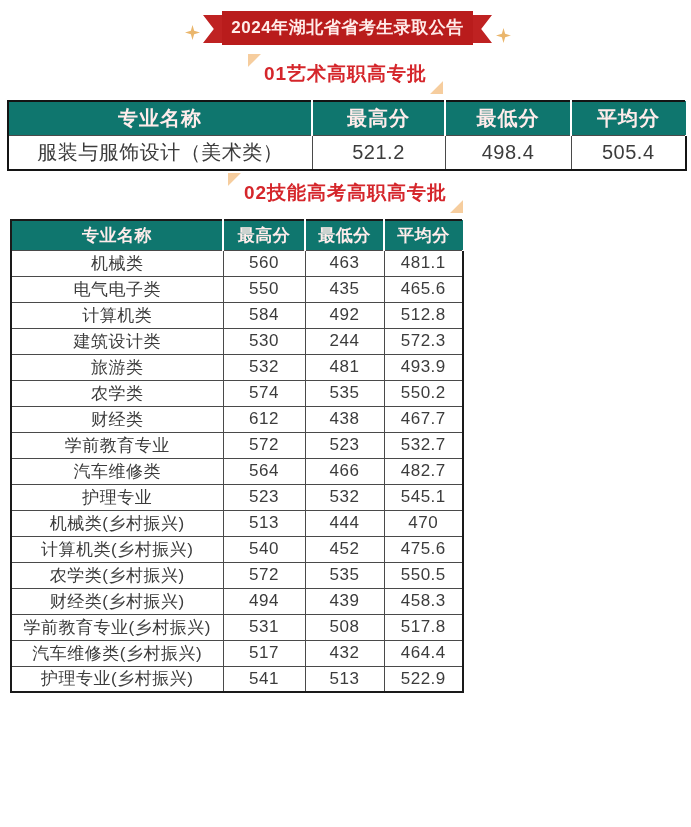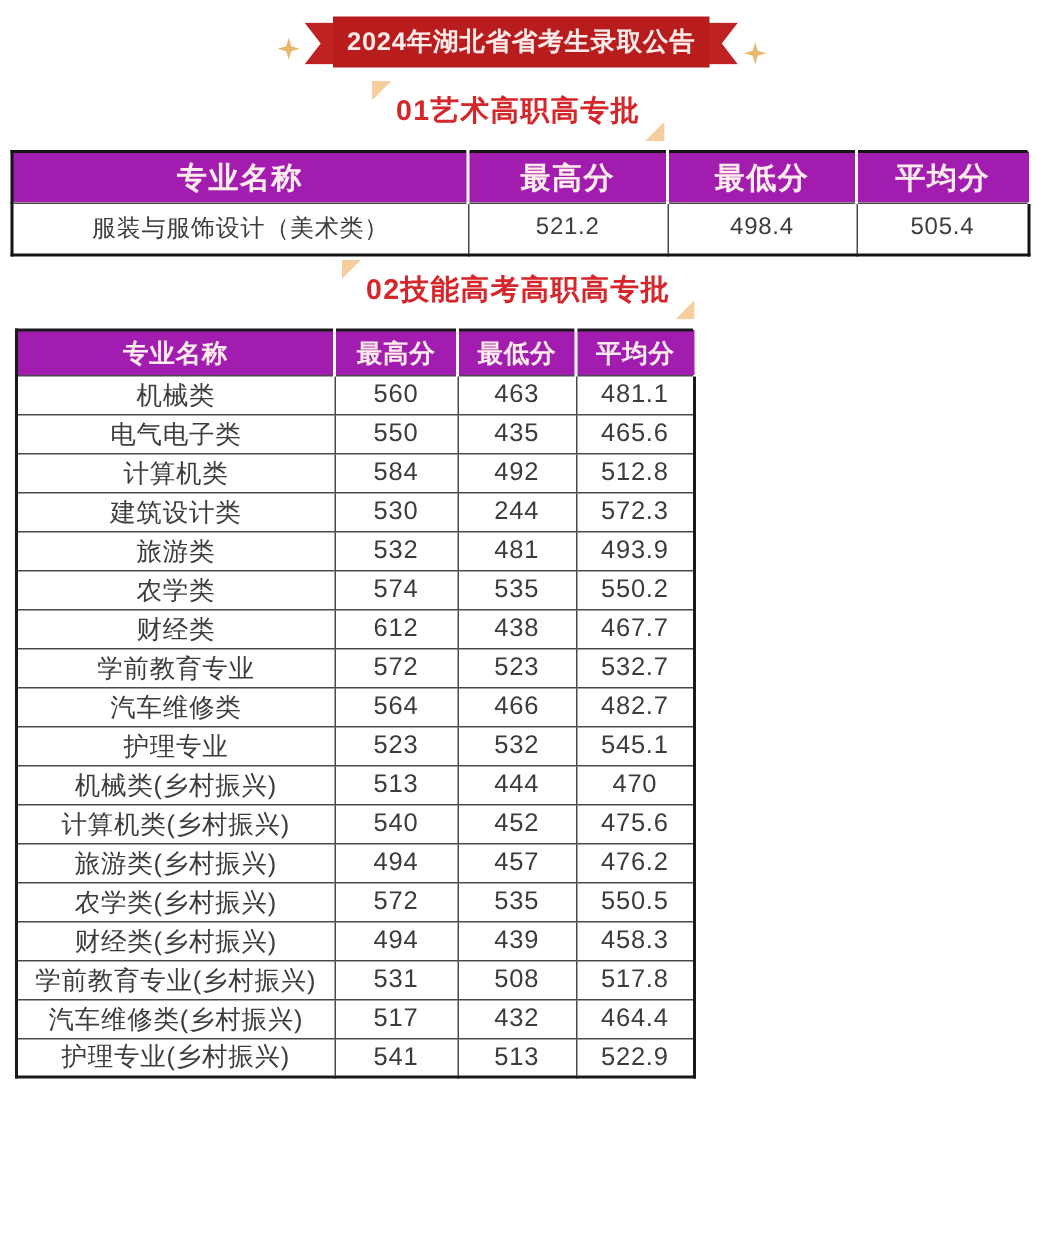--- a/index.html
+++ b/index.html
@@ -39,32 +39,32 @@
     color: #d5262b; font-size: 19px; font-weight: bold;
     letter-spacing: 1px; padding: 4px 2px;
   }
   .tri { position: absolute; width: 13px; height: 13px; background: #f6cd9e; }
   .tri-tl { left: -14px; top: -3px;    clip-path: polygon(0 0, 100% 0, 0 100%); }
   .tri-br { right: -14px; bottom: -3px; clip-path: polygon(100% 0, 100% 100%, 0 100%); }
 
   
   table { border-collapse: collapse; table-layout: fixed; }
   th {
-    background: #a21caf; color: #ffeceb; font-weight: bold;
+    background: #0f766e; color: #ffeceb; font-weight: bold;
     text-align: center; border-right: 2px solid #ffffff;
   }
   th:last-child { border-right: 2px solid #ffffff00; }
   td {
     text-align: center; color: #3c3c3c;
     border: 1px solid #4a4a4a; background: #ffffff;
   }
 
   .table1 { width: 678px; margin: 9px 0 0 7px; border: 2px solid #141414; }
   .table1 th { font-size: 20px; height: 34px; letter-spacing: 1px; }
-  .table1 td { font-size: 16px; height: 35px; letter-spacing: 0.5px; }
+  .table1 td { font-size: 20px; height: 35px; letter-spacing: 0.5px; }
 
   .table2 { width: 452px; margin: 9px 0 0 10px; border: 2px solid #1a1a1a; }
   .table2 th { font-size: 17px; height: 30px; letter-spacing: 0.5px; }
   .table2 td { font-size: 17px; height: 26px; letter-spacing: 0.5px; }
 </style>
 </head>
 <body>
 
 <div class="banner">
   <span class="star star-left"></span>
@@ -197,26 +197,20 @@
         <td>444</td>
         <td>470</td>
       </tr>
       <tr>
         <td>计算机类(乡村振兴)</td>
         <td>540</td>
         <td>452</td>
         <td>475.6</td>
       </tr>
       <tr>
-        <td>旅游类(乡村振兴)</td>
-        <td>494</td>
-        <td>457</td>
-        <td>476.2</td>
-      </tr>
-      <tr>
         <td>农学类(乡村振兴)</td>
         <td>572</td>
         <td>535</td>
         <td>550.5</td>
       </tr>
       <tr>
         <td>财经类(乡村振兴)</td>
         <td>494</td>
         <td>439</td>
         <td>458.3</td>

